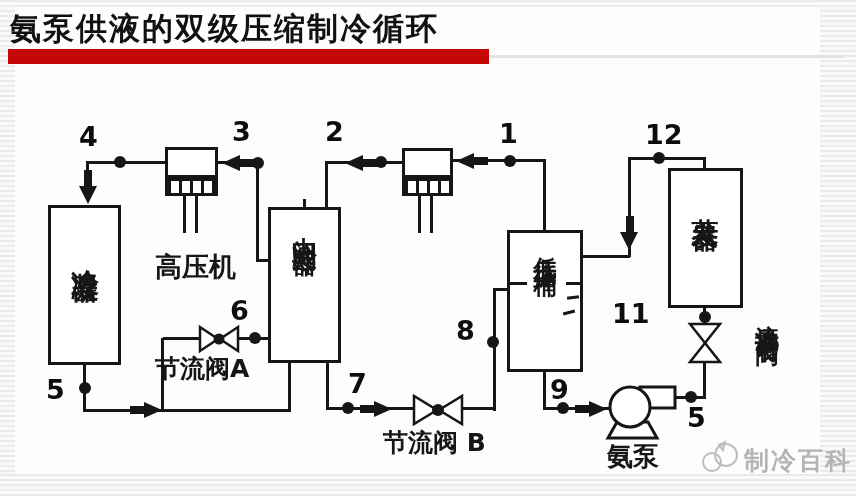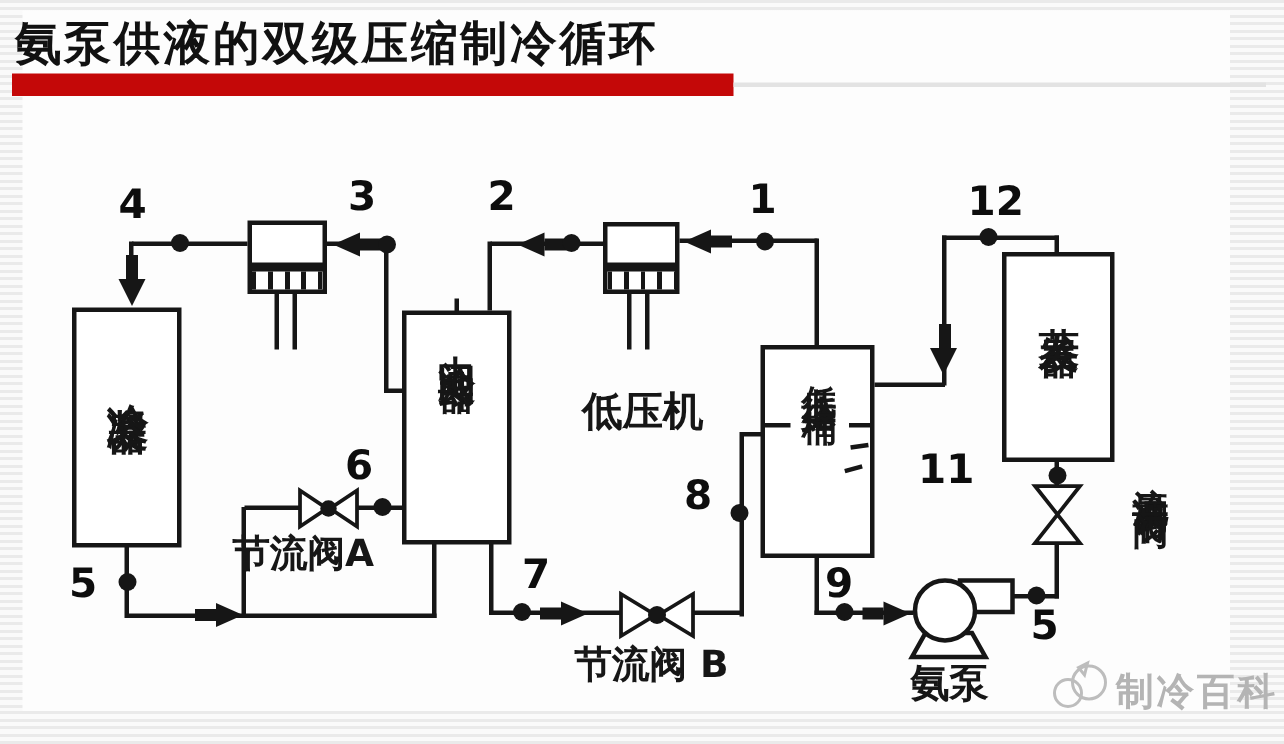--- a/index.html
+++ b/index.html
@@ -69,26 +69,26 @@
   <i class="ln" style="left:510px;top:282px;width:17px;height:3px"></i>
   <i class="ln" style="left:566px;top:282px;width:14px;height:3px"></i>
   <i class="ln" style="left:567px;top:296px;width:12px;height:3px;transform:rotate(-8deg)"></i>
   <i class="ln" style="left:563px;top:311px;width:12px;height:3px;transform:rotate(-15deg)"></i>
   <i class="ln" style="left:303px;top:199px;width:3px;height:9px"></i>
 
   <div class="box" style="left:165px;top:147px;width:53px;height:31px"></div>
   <div class="hatch" style="left:165px;top:178px;width:53px;height:18px"></div>
   <i class="ln" style="left:183px;top:196px;width:3px;height:37px"></i>
   <i class="ln" style="left:195px;top:196px;width:3px;height:37px"></i>
+  <span class="clabel" style="left:155px;top:253px;font-size:27px">高压机</span>
 
   <div class="box" style="left:402px;top:148px;width:51px;height:30px"></div>
   <div class="hatch" style="left:402px;top:178px;width:51px;height:18px"></div>
   <i class="ln" style="left:418px;top:196px;width:3px;height:37px"></i>
   <i class="ln" style="left:430px;top:196px;width:3px;height:37px"></i>
-  <span class="clabel" style="left:388px;top:261px;font-size:27px">低压机</span>
 
   <i class="ln" style="left:88px;top:161px;width:77px;height:3px"></i>
   <i class="ln" style="left:86px;top:161px;width:3px;height:14px"></i>
   <span class="tail" style="left:84px;top:170px;width:8px;height:16px"></span>
   <span class="ar ar-down" style="left:79px;top:186px"></span>
 
   <i class="ln" style="left:218px;top:161px;width:40px;height:3px"></i>
   <i class="ln" style="left:256px;top:161px;width:3px;height:100px"></i>
   <i class="ln" style="left:256px;top:259px;width:14px;height:3px"></i>
   <span class="ar ar-left" style="left:222px;top:155px"></span>

